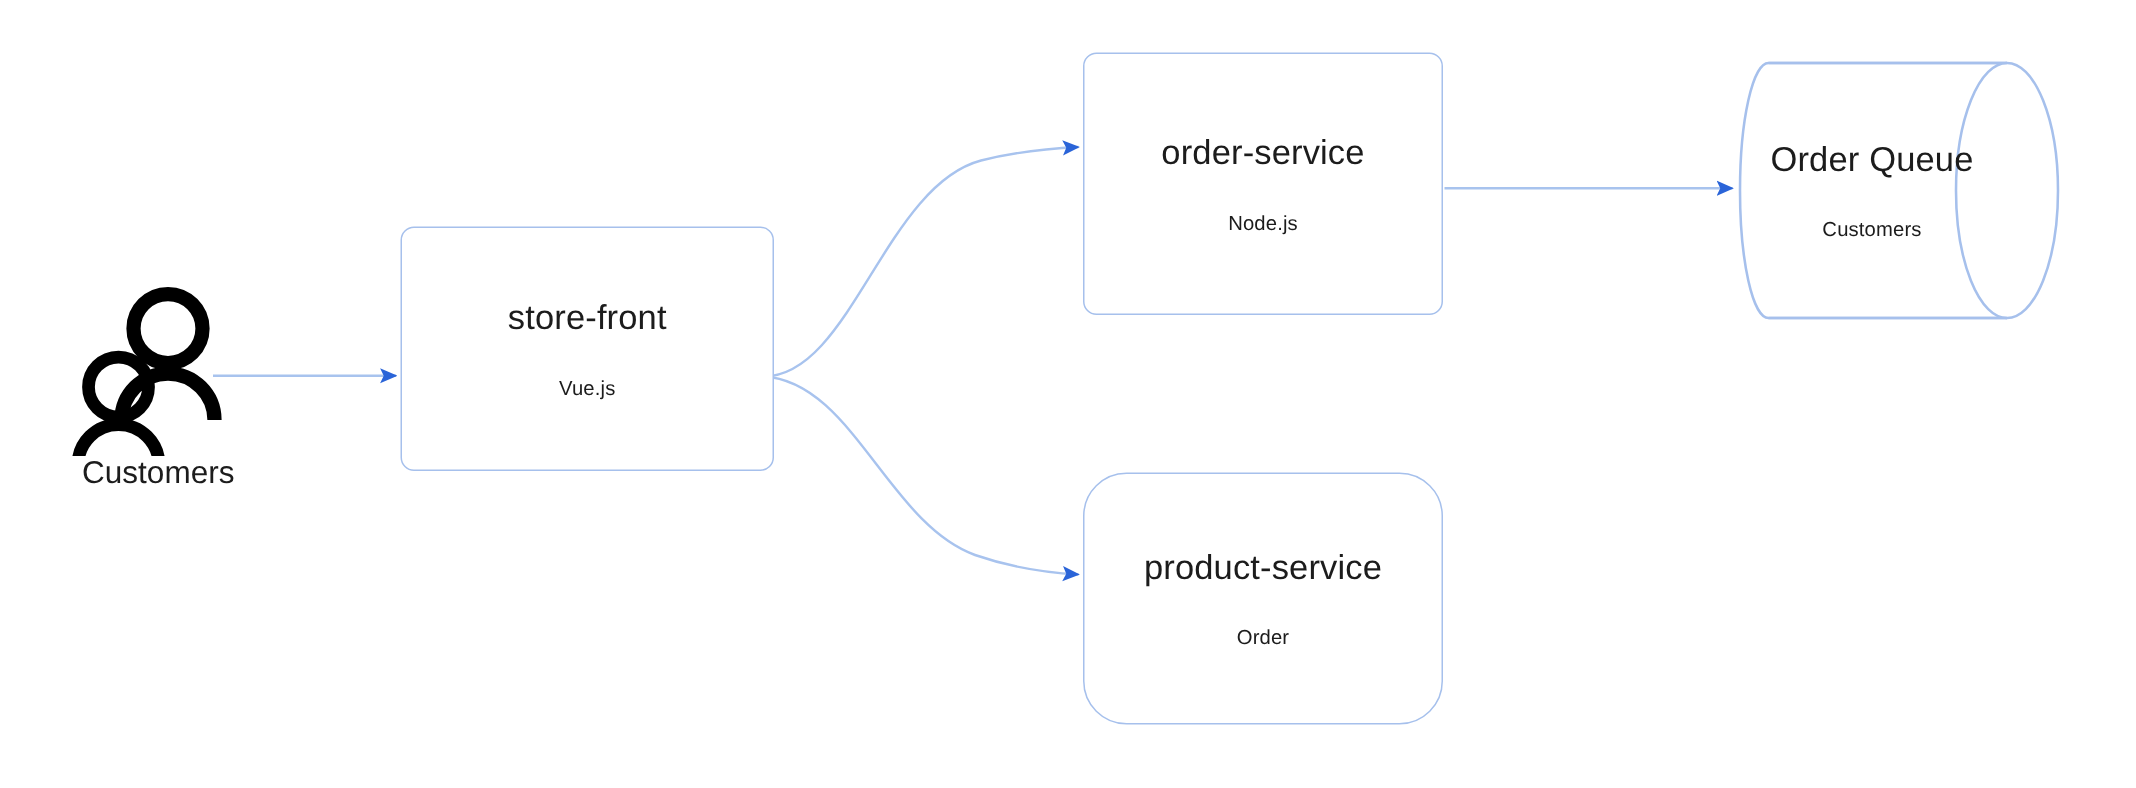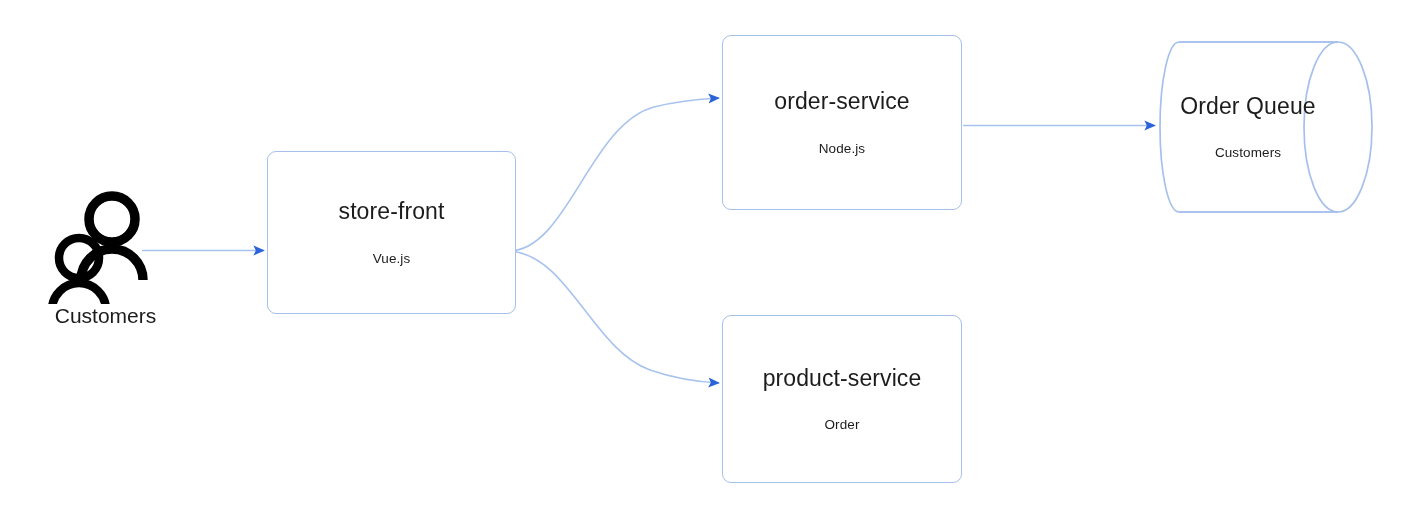--- a/index.html
+++ b/index.html
@@ -45,21 +45,21 @@
   }
   .node-sub {
     font-size: 13.5px;
     color: #1c1c1c;
     text-align: center;
     margin-top: 26px;
     letter-spacing: 0.1px;
   }
   #node-store-front { left: 267px; top: 151px; width: 249px; height: 163px; }
   #node-order-service { left: 722px; top: 35px; width: 240px; height: 175px; }
-  #node-product-service { left: 722px; top: 315px; width: 240px; height: 168px; }
+  #node-product-service { left: 722px; top: 315px; width: 240px; height: 168px; border-radius: 29px; }
 
   
   #node-order-queue {
     position: absolute;
     left: 1158px;
     top: 40px;
     width: 216px;
     height: 174px;
   }
   #node-order-queue .cyl-svg {

